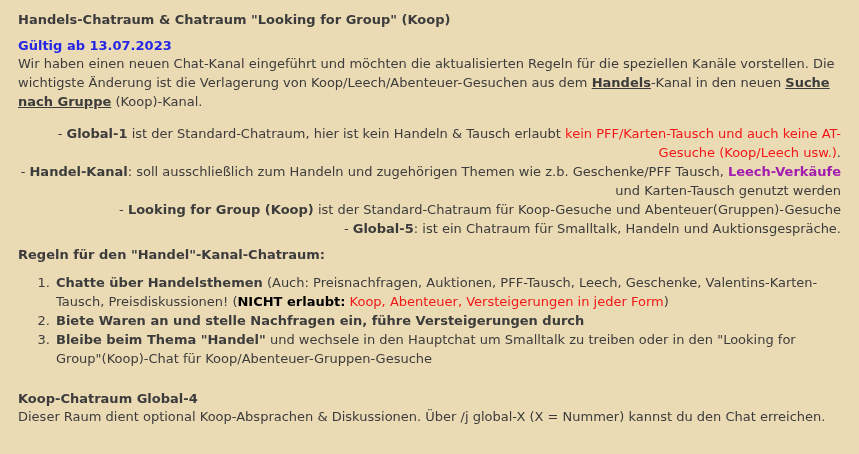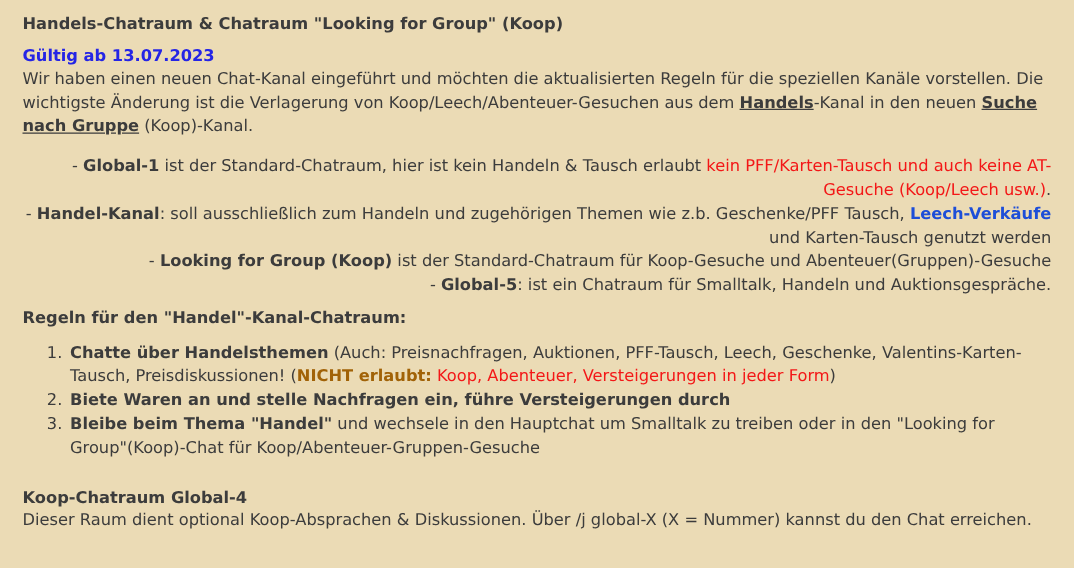--- a/index.html
+++ b/index.html
@@ -14,22 +14,22 @@
     overflow: hidden;
   }
   .hdr { line-height: 16px; font-weight: bold; }
   .hdr .t-red  { color: #A93C28; }
   .hdr .t-dark { color: #3C3C3C; }
   .hdr .t-blue { color: #2525E5; margin-top: 10px; }
   .intro { }
   .bu { font-weight: bold; text-decoration: underline; color: #3C3C3C; }
   .b  { font-weight: bold; }
   .red { color: #F31717; }
-  .red-b { color: #a16207; font-weight: bold; }
-  .blue-b { color: #1d4ed8; font-weight: bold; }
+  .red-b { color: #000000; font-weight: bold; }
+  .blue-b { color: #a21caf; font-weight: bold; }
   .channels { margin-top: 13px; text-align: right; }
   .rules-heading { margin-top: 9px; font-weight: bold; line-height: 16px; }
   ol.rules-list { margin-top: 10px; padding-left: 36px; }
   ol.rules-list li { padding-left: 2px; }
   .footer { margin-top: 22px; }
   .footer-title { font-weight: bold; line-height: 17px; }
 </style>
 </head>
 <body>
 

